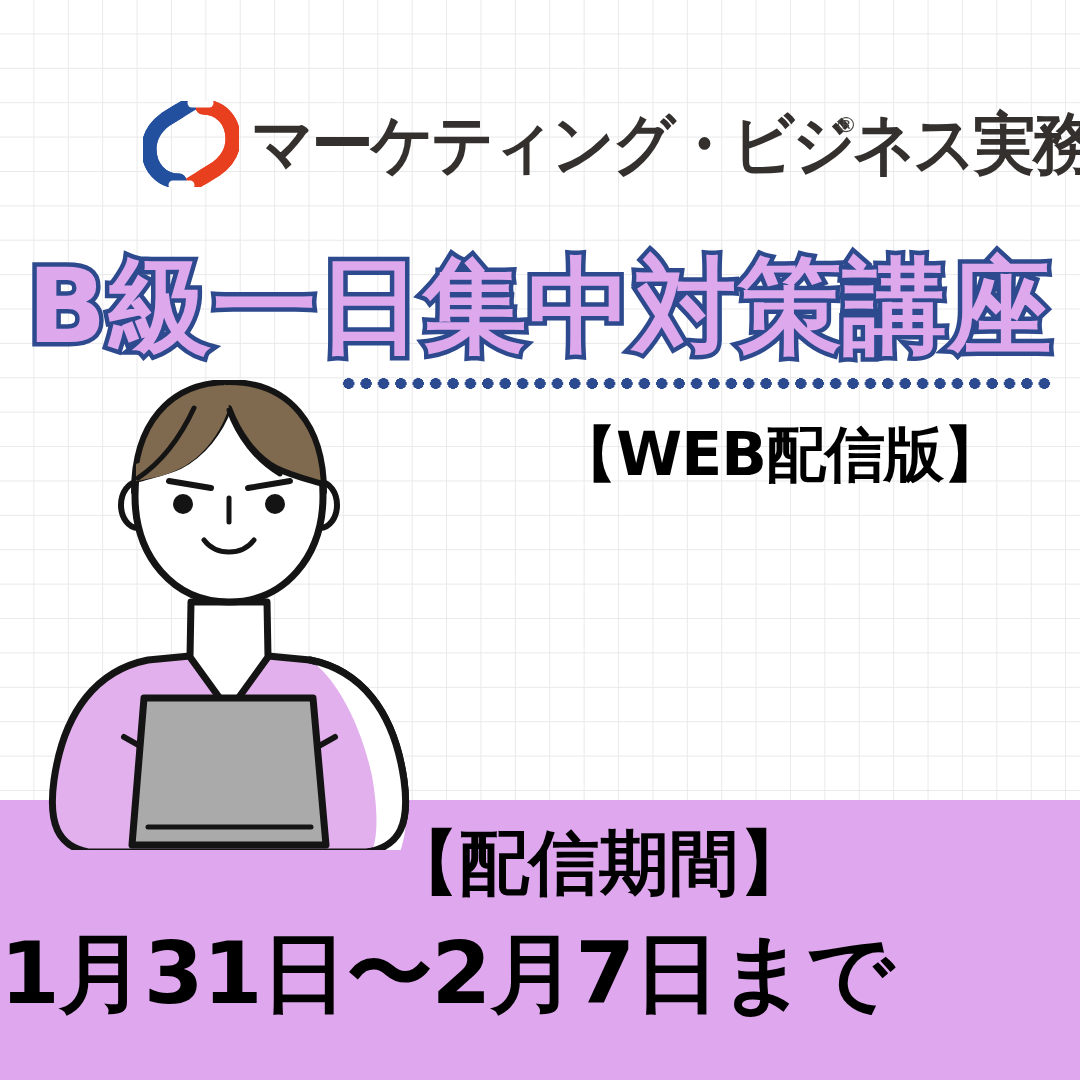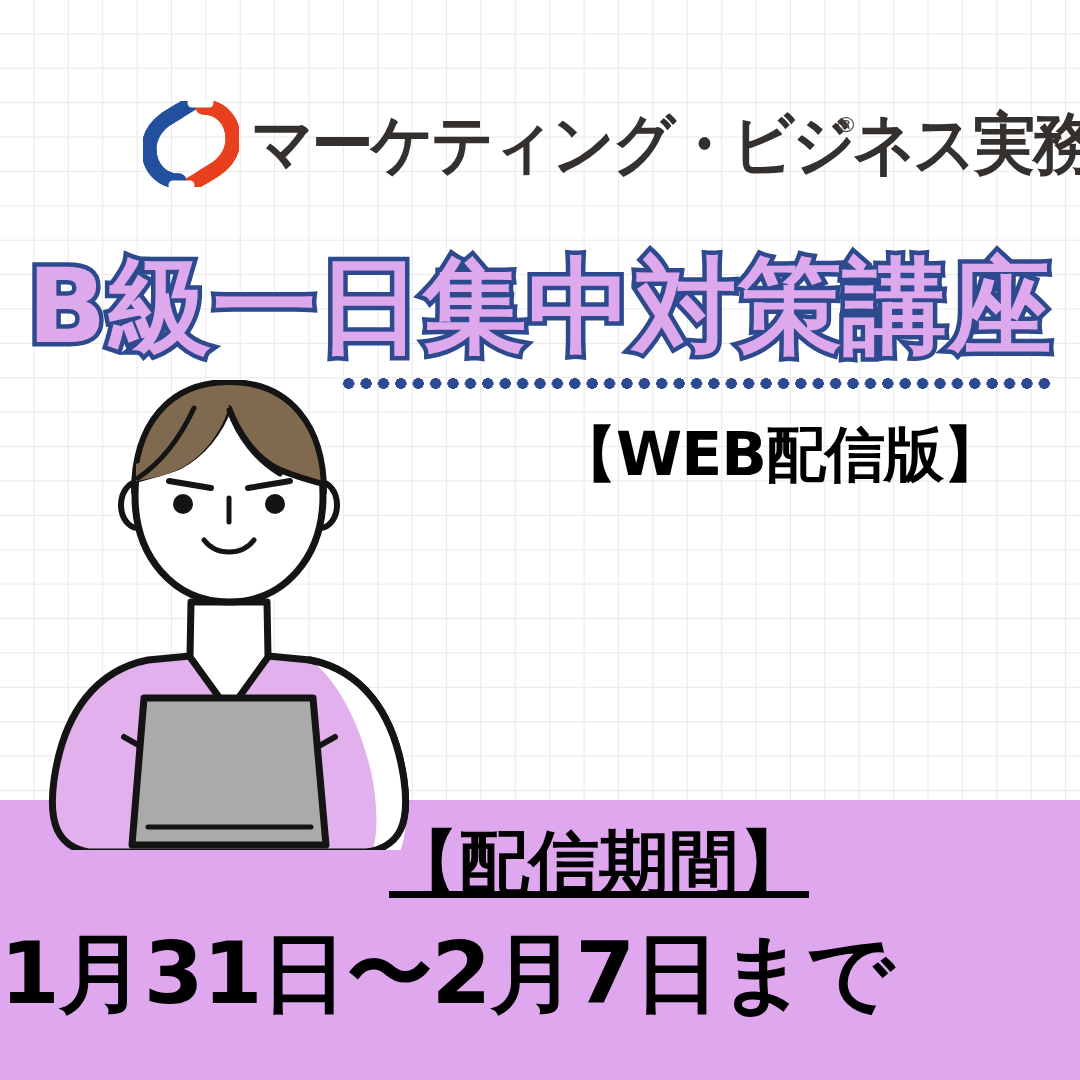--- a/index.html
+++ b/index.html
@@ -128,21 +128,20 @@
     padding-left: 190px;
     box-sizing: border-box;
     text-align: center;
     font-size: 70px;
     line-height: 1;
     font-weight: bold;
     color: #000;
     letter-spacing: 0px;
     white-space: nowrap;
     font-family: "DejaVu Sans", "Liberation Sans", sans-serif;
-    text-decoration: underline;
   }
   .band-dates {
     position: absolute;
     left: 0;
     top: 930px;
     width: 1080px;
     font-size: 86px;
     line-height: 1;
     font-weight: bold;
     color: #000;

